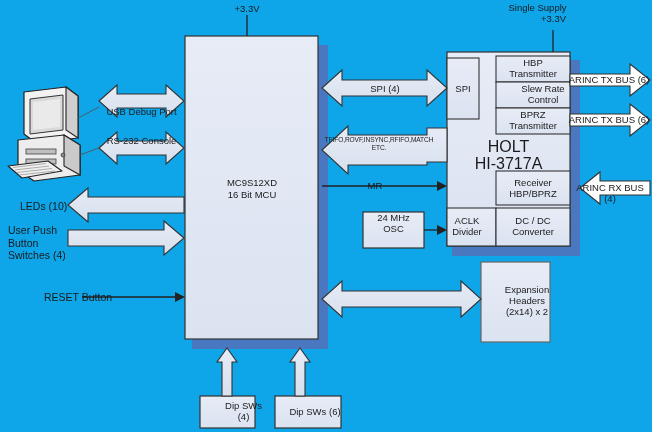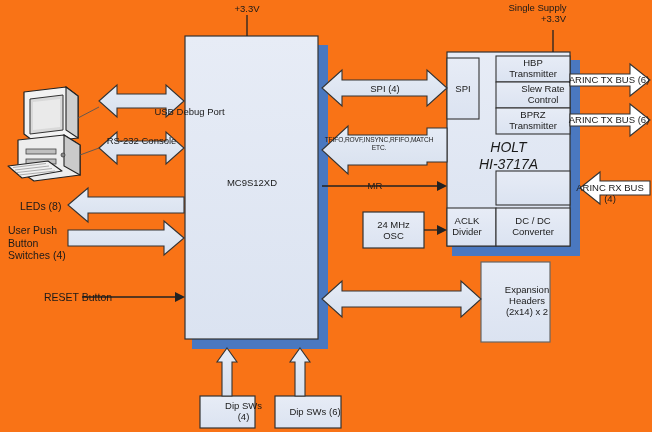--- a/index.html
+++ b/index.html
@@ -5,40 +5,40 @@
 <style>
   html,body{margin:0;padding:0;background:#ffffff;}
   body{
     font-family:"Liberation Sans", sans-serif;
     -webkit-font-smoothing:antialiased;
   }
   #stage{
     position:relative;
     width:652px;
     height:432px;
-    background:#f97316;
+    background:#0ea5e9;
     overflow:hidden;
   }
   #svg-layer{
     position:absolute;
     left:0; top:0;
     width:652px;
     height:432px;
   }
   .lbl{
     position:absolute;
     font-size:9.5px;
     color:#1a1a1a;
     line-height:11px;
     text-align:center;
     white-space:pre-line;
     pointer-events:none;
   }
   .lbl.left{text-align:left;}
-  .lbl.big{font-size:14px;line-height:16px;font-style:italic;}
+  .lbl.big{font-size:16px;line-height:16px;}
   .lbl.med{font-size:10.5px;line-height:12.5px;}
   .lbl.tiny{font-size:6.6px;line-height:8px;letter-spacing:-0.1px;}
 </style>
 </head>
 <body>
 
 <div id="stage">
 
   <svg id="svg-layer" viewBox="0 0 652 432">
     <defs>
@@ -152,71 +152,74 @@
       <path d="M 78,118 L 99,107" stroke="#555" stroke-width="0.9" fill="none"></path>
     </g>
   </svg>
 
   <div class="lbl" style="left:222px;top:3px;width:50px;">+3.3V</div>
 
   <div class="lbl" style="left:490px;top:2px;width:95px;">Single Supply</div>
   <div class="lbl" style="left:506px;top:13px;width:95px;">+3.3V</div>
 
   <div class="lbl" style="left:196px;top:177px;width:112px;">MC9S12XD</div>
+  <div class="lbl" style="left:196px;top:189px;width:112px;">16 Bit MCU</div>
 
   <div class="lbl big" style="left:447px;top:139px;width:123px;">HOLT</div>
   <div class="lbl big" style="left:447px;top:156px;width:123px;">HI-3717A</div>
 
   <div class="lbl" style="left:447px;top:83px;width:32px;">SPI</div>
 
   <div class="lbl" style="left:496px;top:57px;width:74px;">HBP
 Transmitter</div>
 
   <div class="lbl" style="left:496px;top:83px;width:94px;">Slew Rate
 Control</div>
 
   <div class="lbl" style="left:496px;top:109px;width:74px;">BPRZ
 Transmitter</div>
 
+  <div class="lbl" style="left:496px;top:177px;width:74px;">Receiver
+HBP/BPRZ</div>
 
   <div class="lbl" style="left:447px;top:215px;width:40px;">ACLK
 Divider</div>
 
   <div class="lbl" style="left:496px;top:215px;width:74px;">DC / DC
 Converter</div>
 
-  <div class="lbl" style="left:363px;top:219px;width:61px;">24 MHz
+  <div class="lbl" style="left:363px;top:212px;width:61px;">24 MHz
 OSC</div>
 
   <div class="lbl" style="left:481px;top:284px;width:92px;">Expansion
 Headers
 (2x14) x 2</div>
 
   <div class="lbl" style="left:216px;top:400px;width:55px;">Dip SWs
 (4)</div>
   <div class="lbl" style="left:275px;top:406px;width:80px;">Dip SWs (6)</div>
 
-  <div class="lbl" style="left:104px;top:106px;width:75px;margin-left:48px;">USB Debug Port</div>
+  <div class="lbl" style="left:104px;top:106px;width:75px;">USB Debug Port</div>
 
   <div class="lbl" style="left:104px;top:135px;width:75px;">RS-232 Console</div>
 
   <div class="lbl" style="left:345px;top:83px;width:80px;">SPI (4)</div>
 
   <div class="lbl tiny" style="left:320px;top:136px;width:118px;">TFIFO,ROVF,INSYNC,RFIFO,MATCH
 ETC.</div>
 
   <div class="lbl" style="left:355px;top:180px;width:40px;">MR</div>
 
   <div class="lbl" style="left:568px;top:74px;width:82px;">ARINC TX BUS (6)</div>
 
   <div class="lbl" style="left:568px;top:114px;width:82px;">ARINC TX BUS (6)</div>
 
   <div class="lbl" style="left:570px;top:182px;width:80px;">ARINC RX BUS (4)</div>
 
-  <div class="lbl left med" style="left:20px;top:200px;width:70px;">LEDs (8)</div>
+  <div class="lbl left med" style="left:20px;top:200px;width:70px;">LEDs (10)</div>
 
   <div class="lbl left med" style="left:8px;top:224px;width:80px;">User Push
 Button
 Switches (4)</div>
 
   <div class="lbl left med" style="left:8px;top:291px;width:90px;padding-left:36px;">RESET Button</div>
 
 </div>
 
 </body></html>

